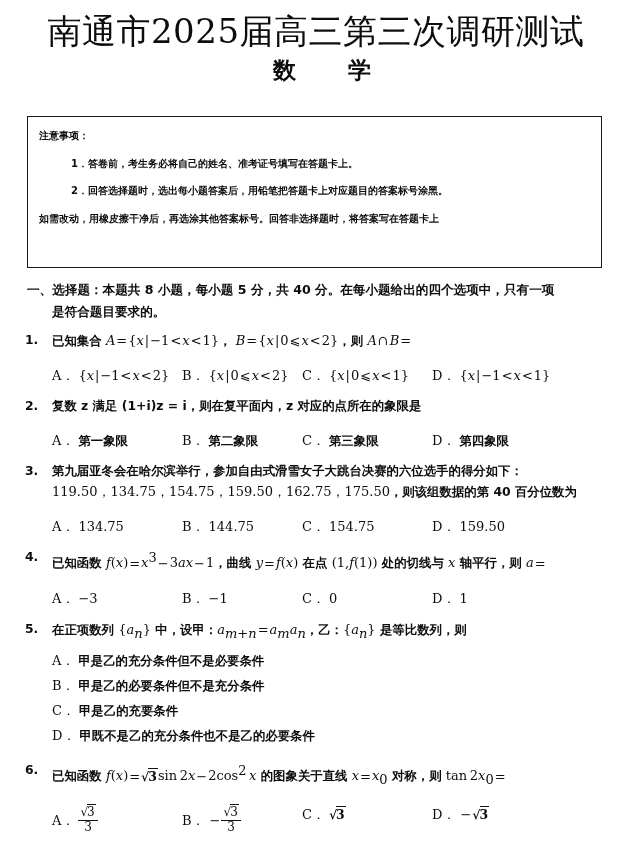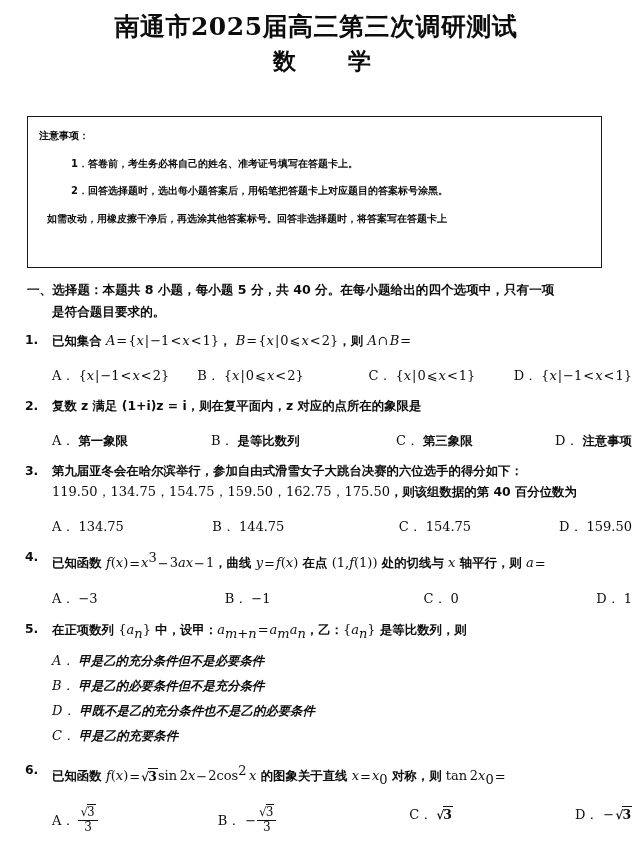--- a/index.html
+++ b/index.html
@@ -21,22 +21,22 @@
     width: 632px;
     height: 859px;
     box-sizing: border-box;
     padding: 0;
   }
 
   
   .doc-title {
     text-align: center;
     font-family: "DejaVu Serif", "Liberation Serif", serif;
-    font-size: 25px;
-    font-weight: 700;
+    font-size: 34px;
+    font-weight: 400;
     letter-spacing: 0.5px;
     line-height: 1.1;
     margin: 13px 0 0 0;
     white-space: nowrap;
   }
   .doc-subtitle {
     text-align: center;
     font-family: "DejaVu Sans", "Liberation Sans", sans-serif;
     font-size: 23px;
     font-weight: bold;
@@ -62,21 +62,21 @@
     line-height: 1.95;
   }
   .notice-head {
     margin: 0;
   }
   .notice-item {
     margin: 8px;
     text-indent: 24px;
   }
   .notice-cont {
-    margin: 8px;
+    margin: 0;
     text-indent: 0;
   }
 
   
   .content {
     position: absolute;
     left: 0;
     top: 266px;
     width: 632px;
   }
@@ -158,43 +158,41 @@
     border-top: 1px solid #111;
     padding: 0 1px 0 0;
     margin-left: -1px;
   }
 
   
   .opts {
     display: flex;
     margin: 7px 0 0 0;
     padding-left: 52px;
-    justify-content: space-between;
   }
   .opt {
     font-family: "DejaVu Sans", "Liberation Sans", sans-serif;
     font-size: 12.4px;
     font-weight: bold;
     white-space: nowrap;
   }
   .opt .lbl {
     font-family: "DejaVu Serif", "Liberation Serif", serif;
     font-weight: 400;
     font-size: 13px;
     padding-right: 4px;
   }
   .opt-w1 { width: 130px; }
   .opt-w2 { width: 120px; }
-  .opt-w3 { width: 130px; margin-left: 36px; }
+  .opt-w3 { width: 130px; }
 
   
   .opts-stack {
     padding-left: 52px;
     margin-top: 6px;
-    font-style: italic;
   }
   .opts-stack .opt {
     display: block;
     line-height: 1.92;
   }
 
   
   .frac {
     display: inline-block;
     vertical-align: -0.45em;
@@ -270,27 +268,27 @@
     <div class="q-block">
       <span class="q-num">2.</span>
       <p class="q-stem">复数 z 满足 (1+i)z = i，则在复平面内，z 对应的点所在的象限是</p>
     </div>
     <div class="q-spacer-sm"></div>
     <div class="opts">
       <div class="opt opt-w1">
         <span class="lbl">A．</span><span>第一象限</span>
       </div>
       <div class="opt opt-w2">
-        <span class="lbl">B．</span><span>是等比数列</span>
+        <span class="lbl">B．</span><span>第二象限</span>
       </div>
       <div class="opt opt-w3">
         <span class="lbl">C．</span><span>第三象限</span>
       </div>
       <div class="opt">
-        <span class="lbl">D．</span><span>注意事项</span>
+        <span class="lbl">D．</span><span>第四象限</span>
       </div>
     </div>
 
     <div class="q-spacer"></div>
 
     <div class="q-block">
       <span class="q-num">3.</span>
       <p class="q-stem">
         <span>第九届亚冬会在哈尔滨举行，参加自由式滑雪女子大跳台决赛的六位选手的得分如下：</span>
         <span class="stem-l2"><span class="mn">119.50，134.75，154.75，159.50，162.75，175.50</span><span>，则该组数据的第 40 百分位数为</span></span>
@@ -345,24 +343,24 @@
       </p>
     </div>
     <div class="opts-stack">
       <div class="opt">
         <span class="lbl">A．</span><span>甲是乙的充分条件但不是必要条件</span>
       </div>
       <div class="opt">
         <span class="lbl">B．</span><span>甲是乙的必要条件但不是充分条件</span>
       </div>
       <div class="opt">
+        <span class="lbl">C．</span><span>甲是乙的充要条件</span>
+      </div>
+      <div class="opt">
         <span class="lbl">D．</span><span>甲既不是乙的充分条件也不是乙的必要条件</span>
-      </div>
-      <div class="opt">
-        <span class="lbl">C．</span><span>甲是乙的充要条件</span>
       </div>
     </div>
 
     <div class="q-spacer"></div>
 
     <div class="q-block">
       <span class="q-num">6.</span>
       <p class="q-stem">
         已知函数&nbsp;<span class="mi">f</span><span class="mn">(</span><span class="mi">x</span><span class="mn">)</span><span class="mo">=</span><span class="rad">√<span class="bar">3</span></span><span class="mn">sin 2</span><span class="mi">x</span><span class="mo">−</span><span class="mn">2cos</span><sup class="mn">2</sup> <span class="mi">x</span>&nbsp;的图象关于直线&nbsp;<span class="mi">x</span><span class="mo">=</span><span class="mi">x</span><sub class="mn">0</sub>&nbsp;对称，则&nbsp;<span class="mn">tan 2</span><span class="mi">x</span><sub class="mn">0</sub><span class="mo">=</span>
       </p>

